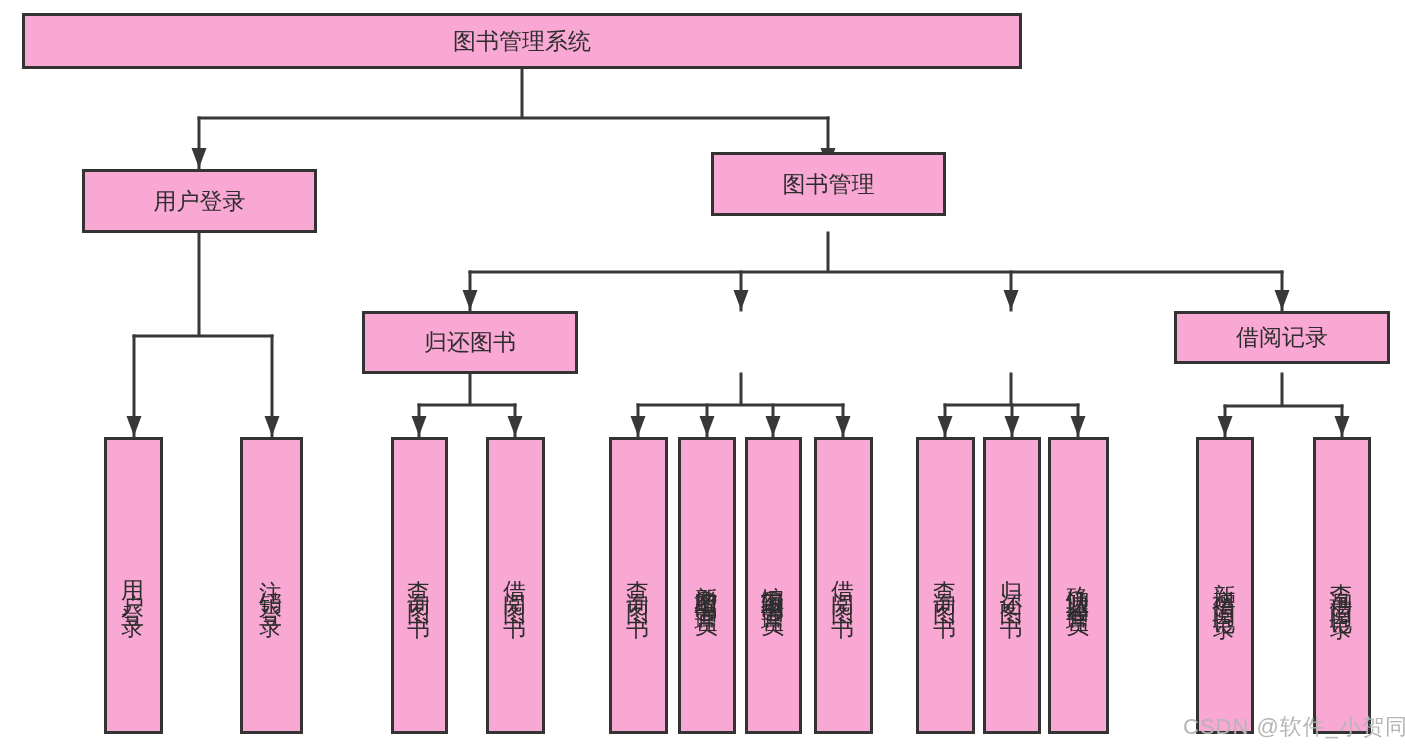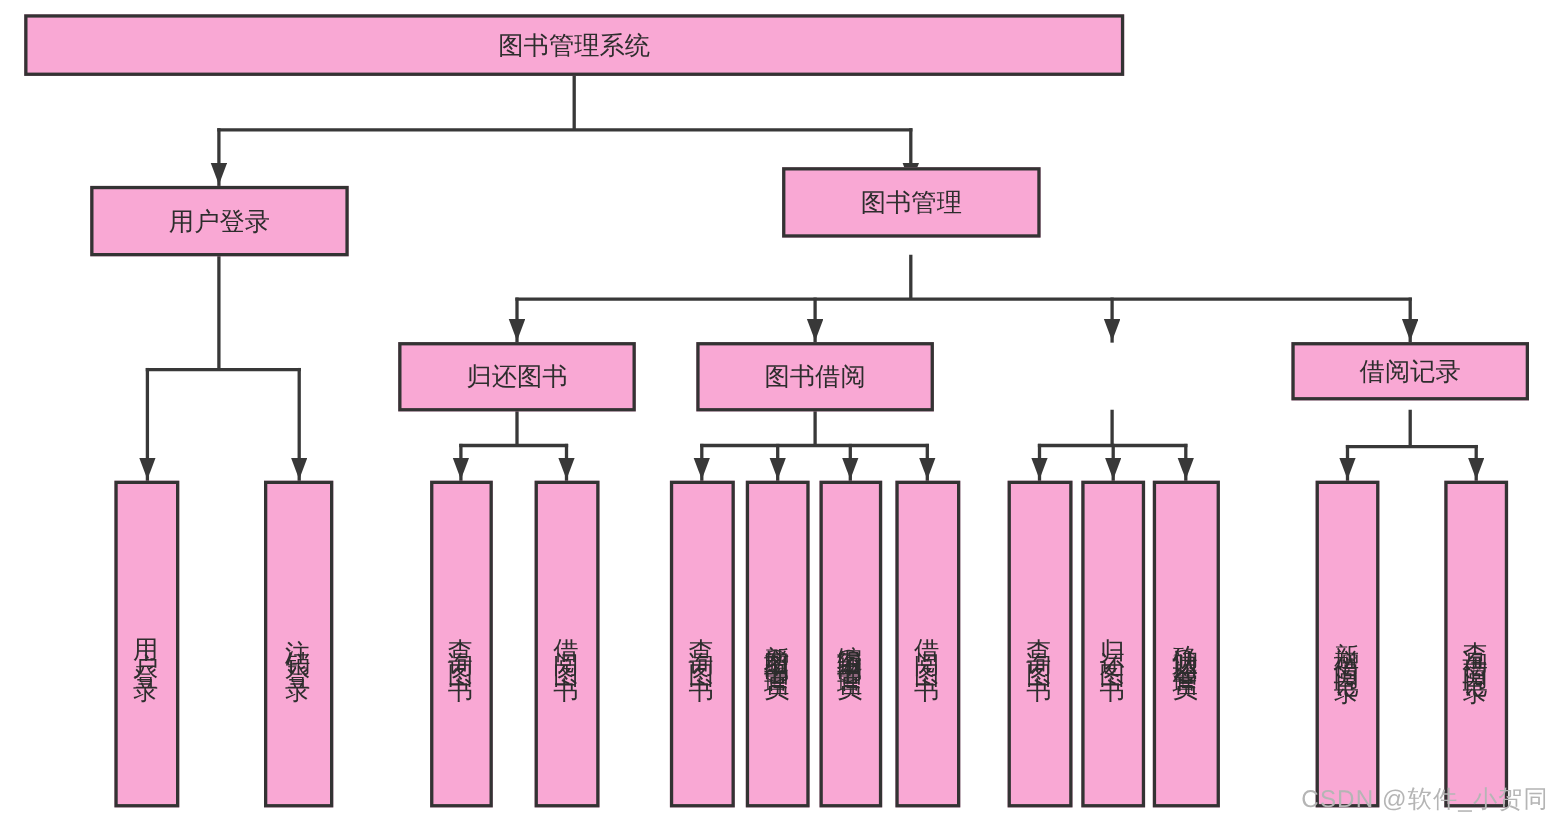--- a/index.html
+++ b/index.html
@@ -89,21 +89,20 @@
       <path d="M1342,406 L1342,436" marker-end="url(#arrow)"></path>
     </g>
   </svg>
 
   <div class="node h" style="left:22px;top:13px;width:1000px;height:56px">图书管理系统</div>
 
   <div class="node h" style="left:82px;top:169px;width:235px;height:64px">用户登录</div>
   <div class="node h" style="left:711px;top:152px;width:235px;height:64px">图书管理</div>
 
   <div class="node h" style="left:362px;top:311px;width:216px;height:63px">归还图书</div>
-  <div class="node h" style="left:633px;top:311px;width:216px;height:63px">图书借阅</div>
   <div class="node h" style="left:1174px;top:311px;width:216px;height:53px">借阅记录</div>
 
   <div class="node v" style="left:104px;top:437px;width:59px;height:297px">用户登录</div>
   <div class="node v" style="left:240px;top:437px;width:63px;height:297px">注销登录</div>
 
   <div class="node v" style="left:391px;top:437px;width:57px;height:297px">查询图书</div>
   <div class="node v" style="left:486px;top:437px;width:59px;height:297px">借阅图书</div>
 
   <div class="node v" style="left:609px;top:437px;width:59px;height:297px">查询图书</div>
   <div class="node v long" style="left:678px;top:437px;width:58px;height:297px">新增图书（管理员）</div>

